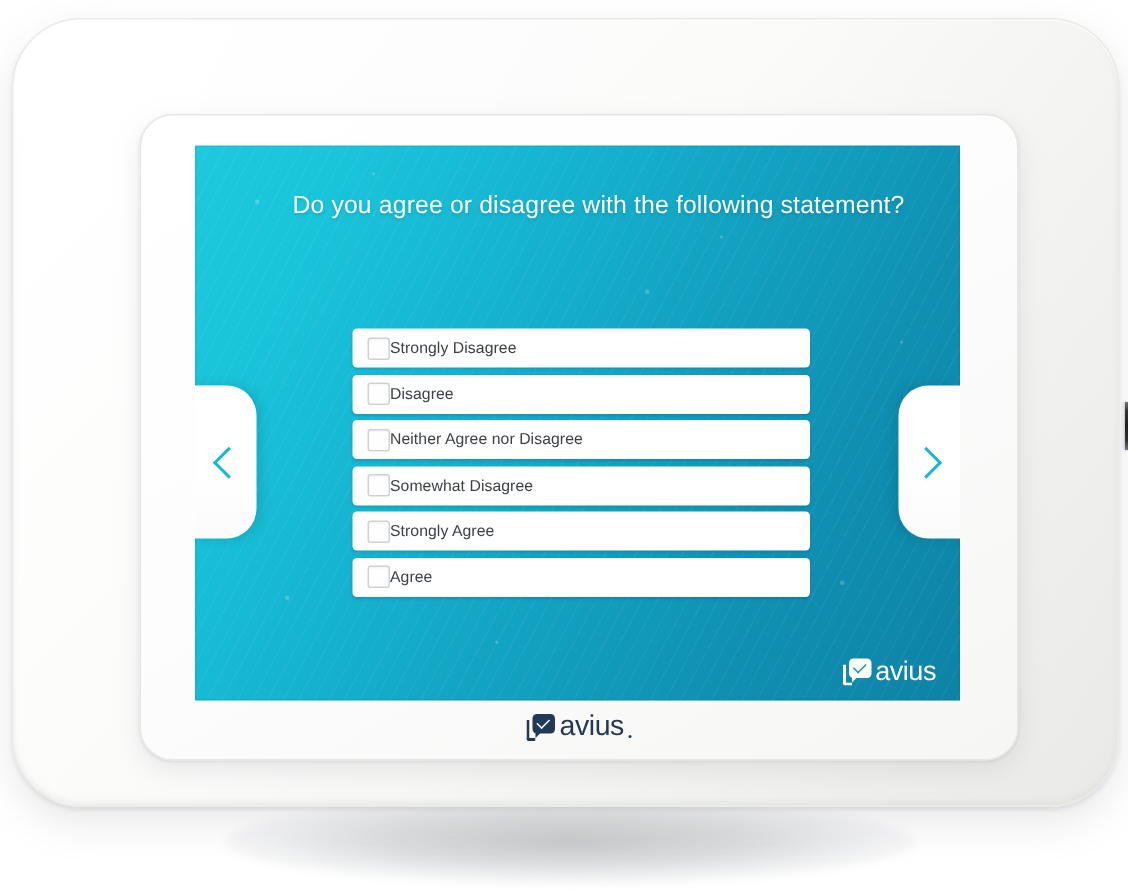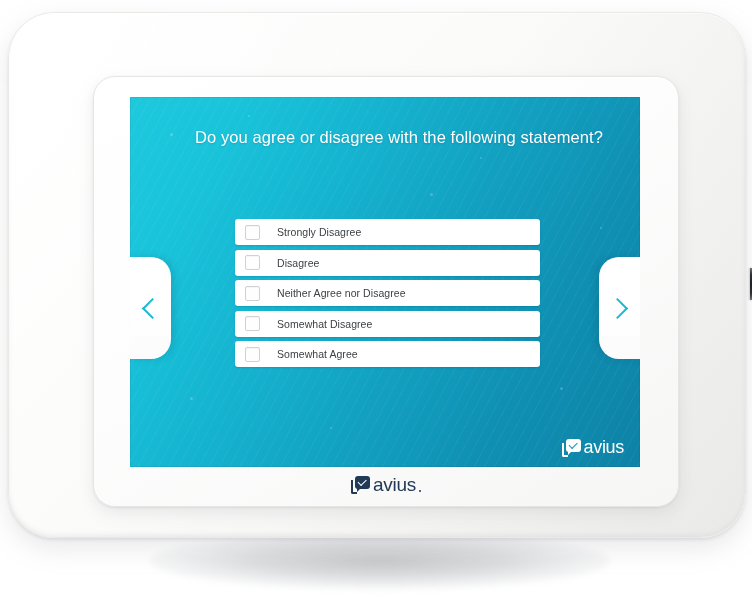--- a/index.html
+++ b/index.html
@@ -169,21 +169,21 @@
     width: 13px;
     height: 13px;
     margin-left: 10px;
     border: 1px solid #cfd2d4;
     border-radius: 2px;
     background: #fefefe;
     flex: none;
     box-shadow: inset 0 1px 1px rgba(0,0,0,0.035);
   }
   .option-label {
-    margin-left: 17px;
+    margin-left: 0;
     font-size: 10.5px;
     color: #3d4145;
     letter-spacing: 0.05px;
     white-space: nowrap;
   }
 
   
   .nav-tab {
     position: absolute;
     top: 160px;
@@ -348,21 +348,25 @@
         <div class="option-row">
           <span class="option-checkbox"></span>
           <span class="option-label">Neither Agree nor Disagree</span>
         </div>
         <div class="option-row">
           <span class="option-checkbox"></span>
           <span class="option-label">Somewhat Disagree</span>
         </div>
         <div class="option-row">
           <span class="option-checkbox"></span>
-          <span class="option-label">Somewhat Agree</span>
+          <span class="option-label">Strongly Agree</span>
+        </div>
+        <div class="option-row">
+          <span class="option-checkbox"></span>
+          <span class="option-label">Agree</span>
         </div>
       </div>
 
       <div class="nav-tab" id="nav-prev">
         <span class="chev"></span>
       </div>
       <div class="nav-tab" id="nav-next">
         <span class="chev"></span>
       </div>
 

